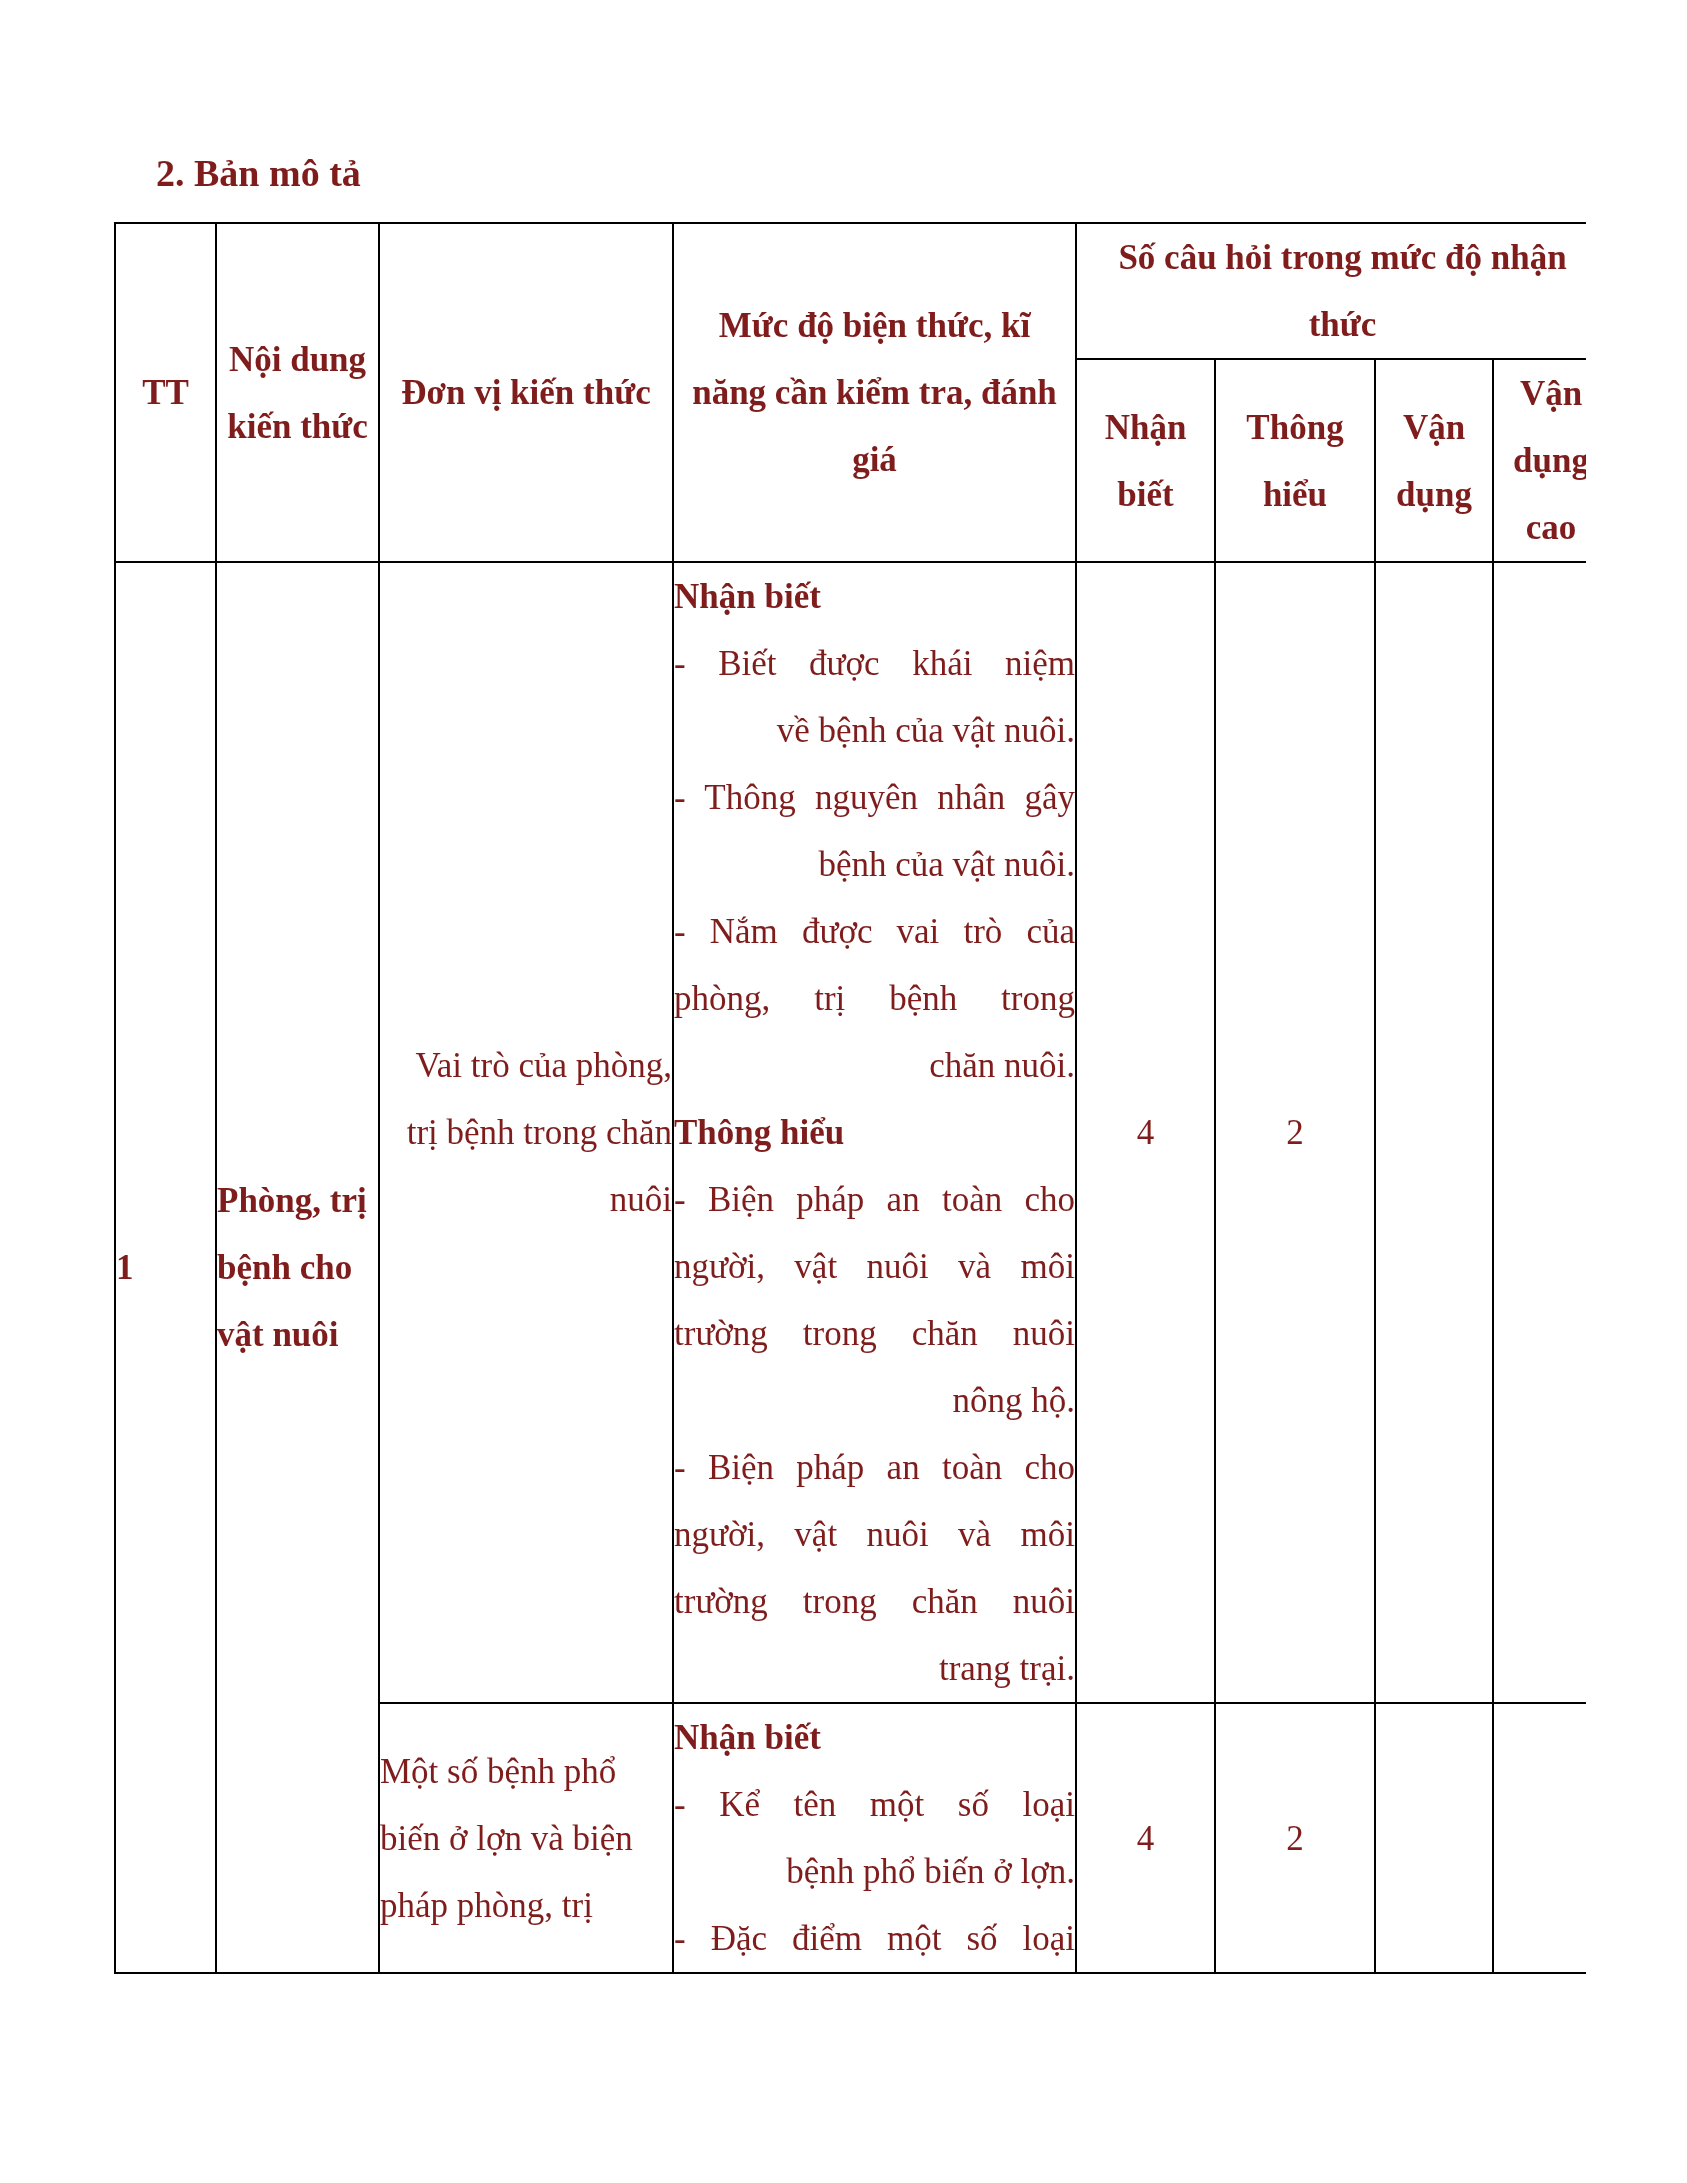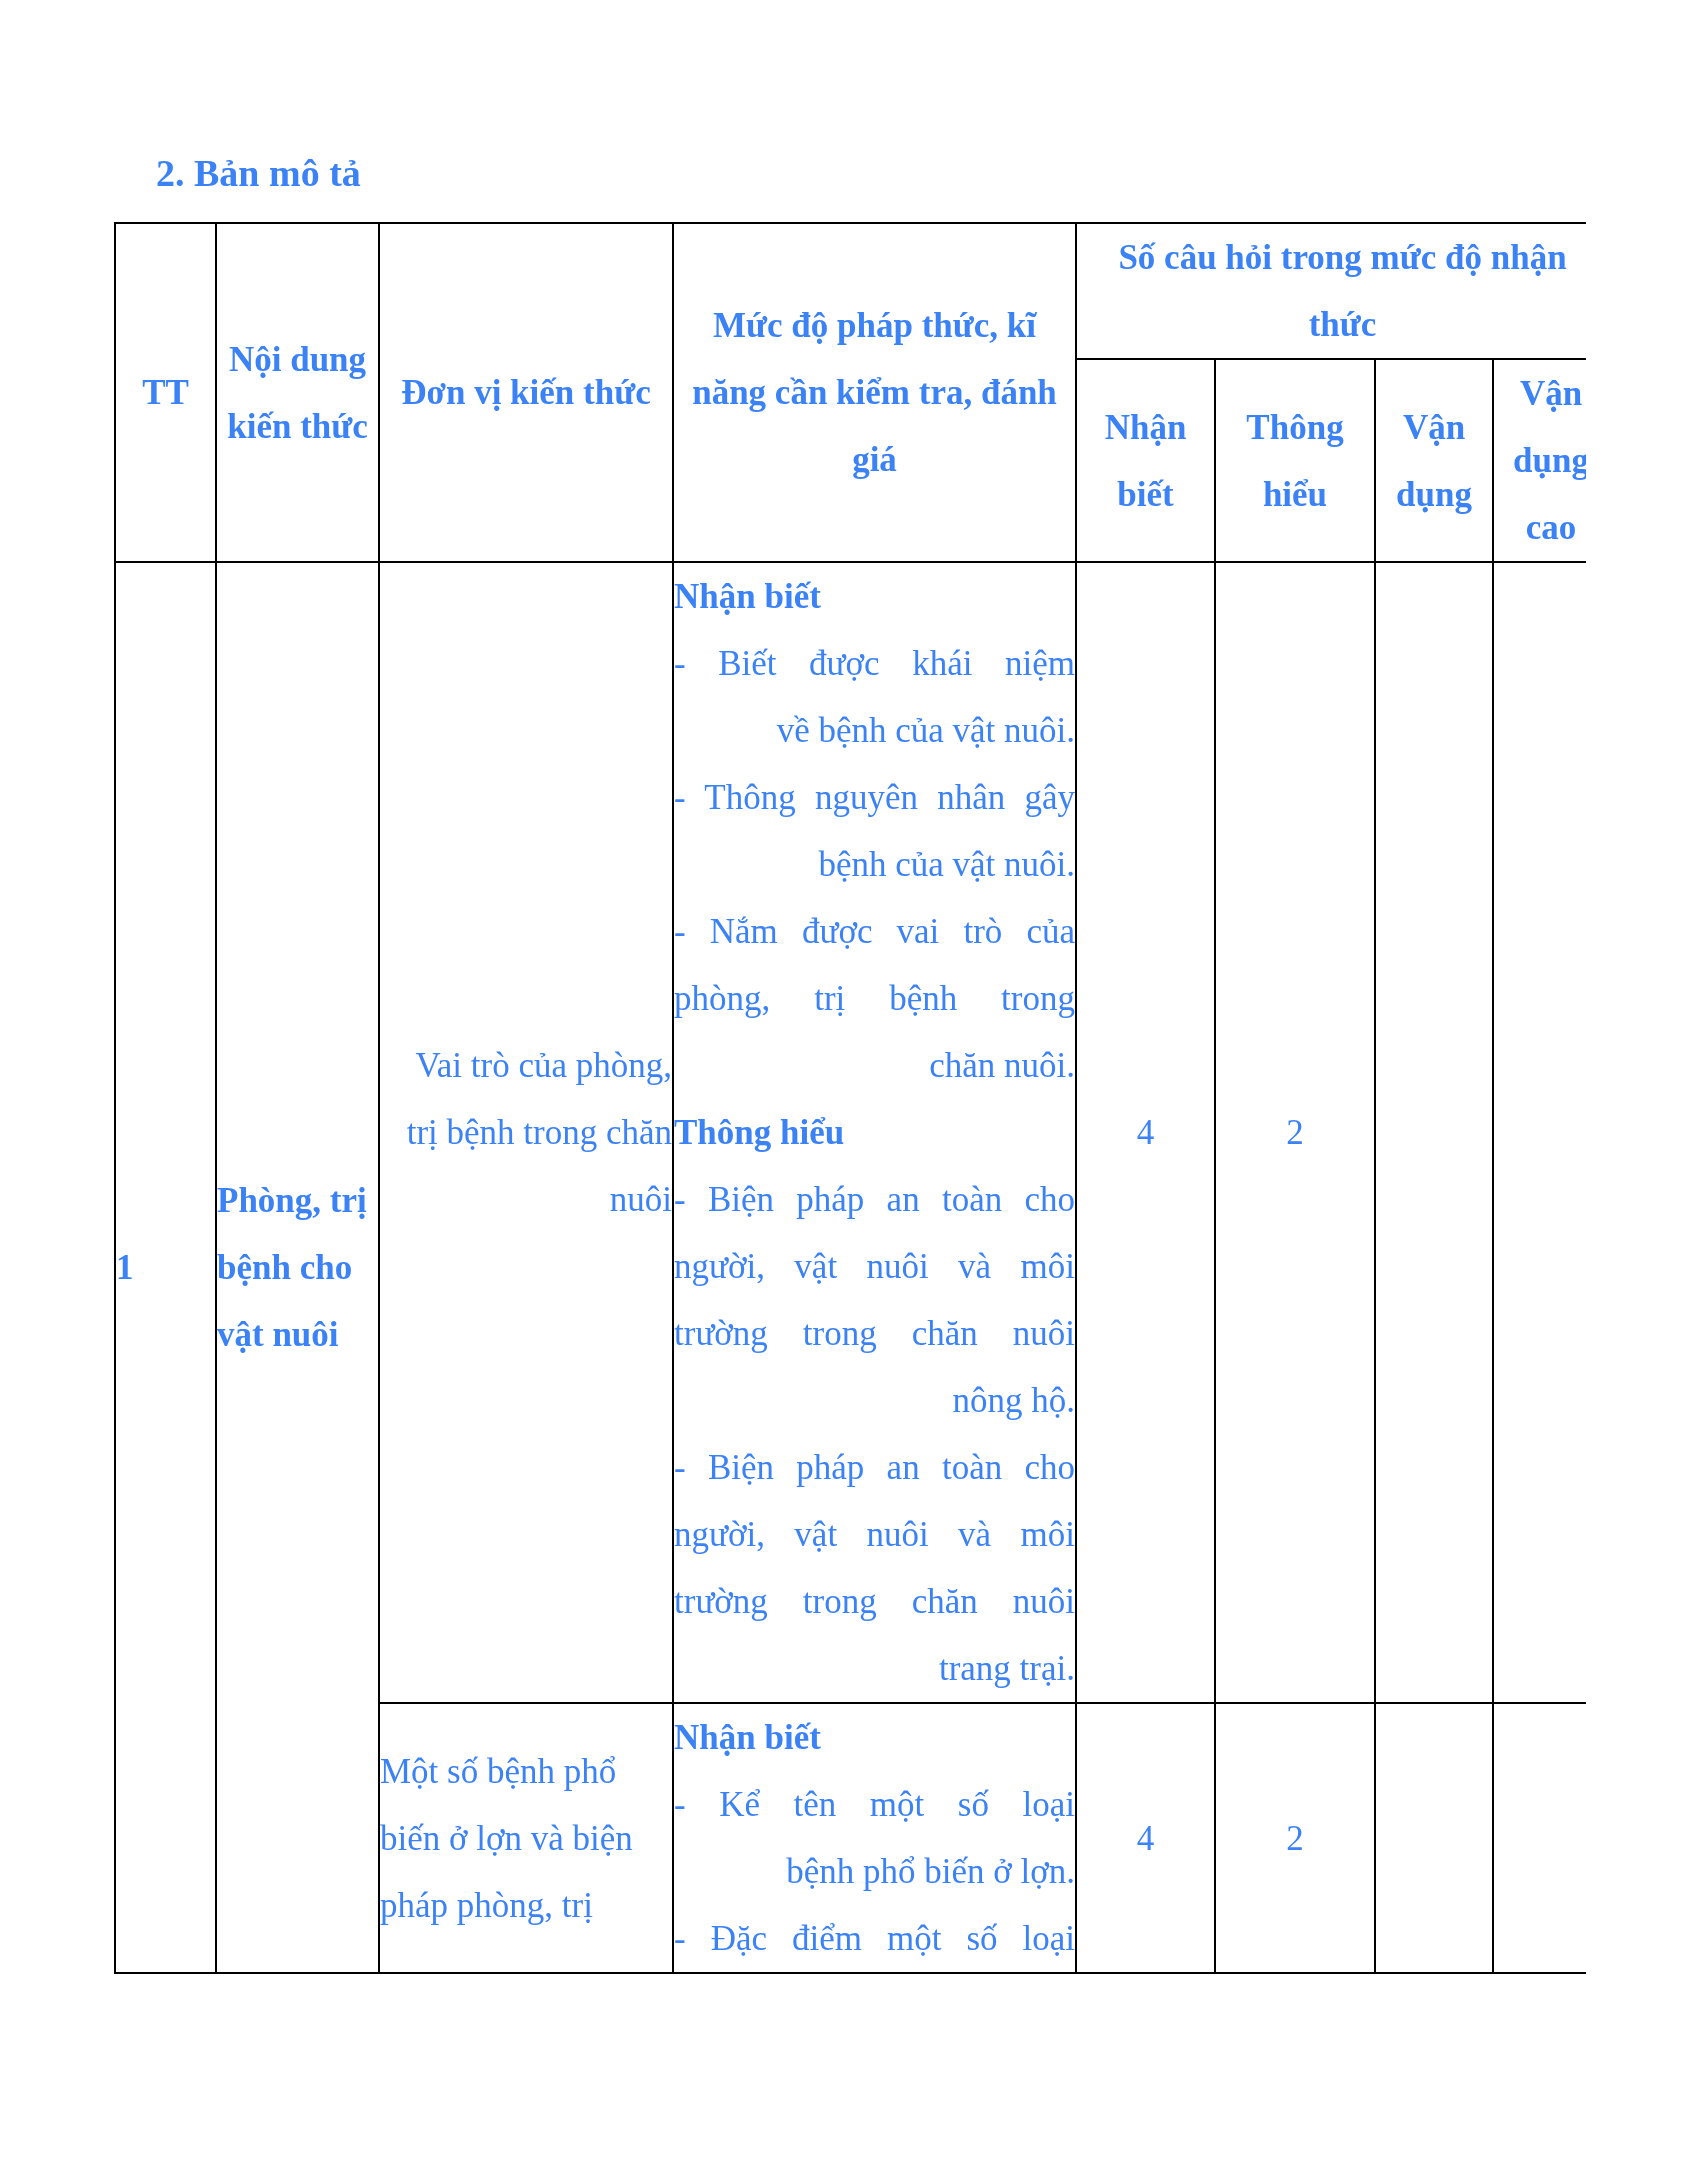--- a/index.html
+++ b/index.html
@@ -5,21 +5,21 @@
   html, body {
     margin: 0;
     padding: 0;
     background: #ffffff;
   }
   .page {
     position: relative;
     width: 1586px;
     height: 2183px;
     background: #ffffff;
-    color: #3b82f6;
+    color: #7f1d1d;
     font-family: "Liberation Serif", "DejaVu Serif", serif;
     overflow: hidden;
   }
   .doc-title {
     position: absolute;
     left: 156px;
     top: 152px;
     font-size: 38px;
     font-weight: bold;
     line-height: 1.15;
@@ -114,21 +114,21 @@
       <col style="width:160px">
       <col style="width:118px">
       <col style="width:116px">
     </colgroup>
 
     <tbody>
         <tr class="h1">
       <th rowspan="2">TT</th>
       <th rowspan="2">Nội dung kiến thức</th>
       <th rowspan="2">Đơn vị kiến thức</th>
-      <th rowspan="2">Mức độ pháp thức, kĩ năng cần kiểm tra, đánh giá</th>
+      <th rowspan="2">Mức độ biện thức, kĩ năng cần kiểm tra, đánh giá</th>
       <th colspan="4">Số câu hỏi trong mức độ nhận thức</th>
     </tr>
 
     <tr class="h2">
       <th>Nhận biết</th>
       <th>Thông hiểu</th>
       <th>Vận dụng</th>
       <th>Vận dụng cao</th>
     </tr>
 

